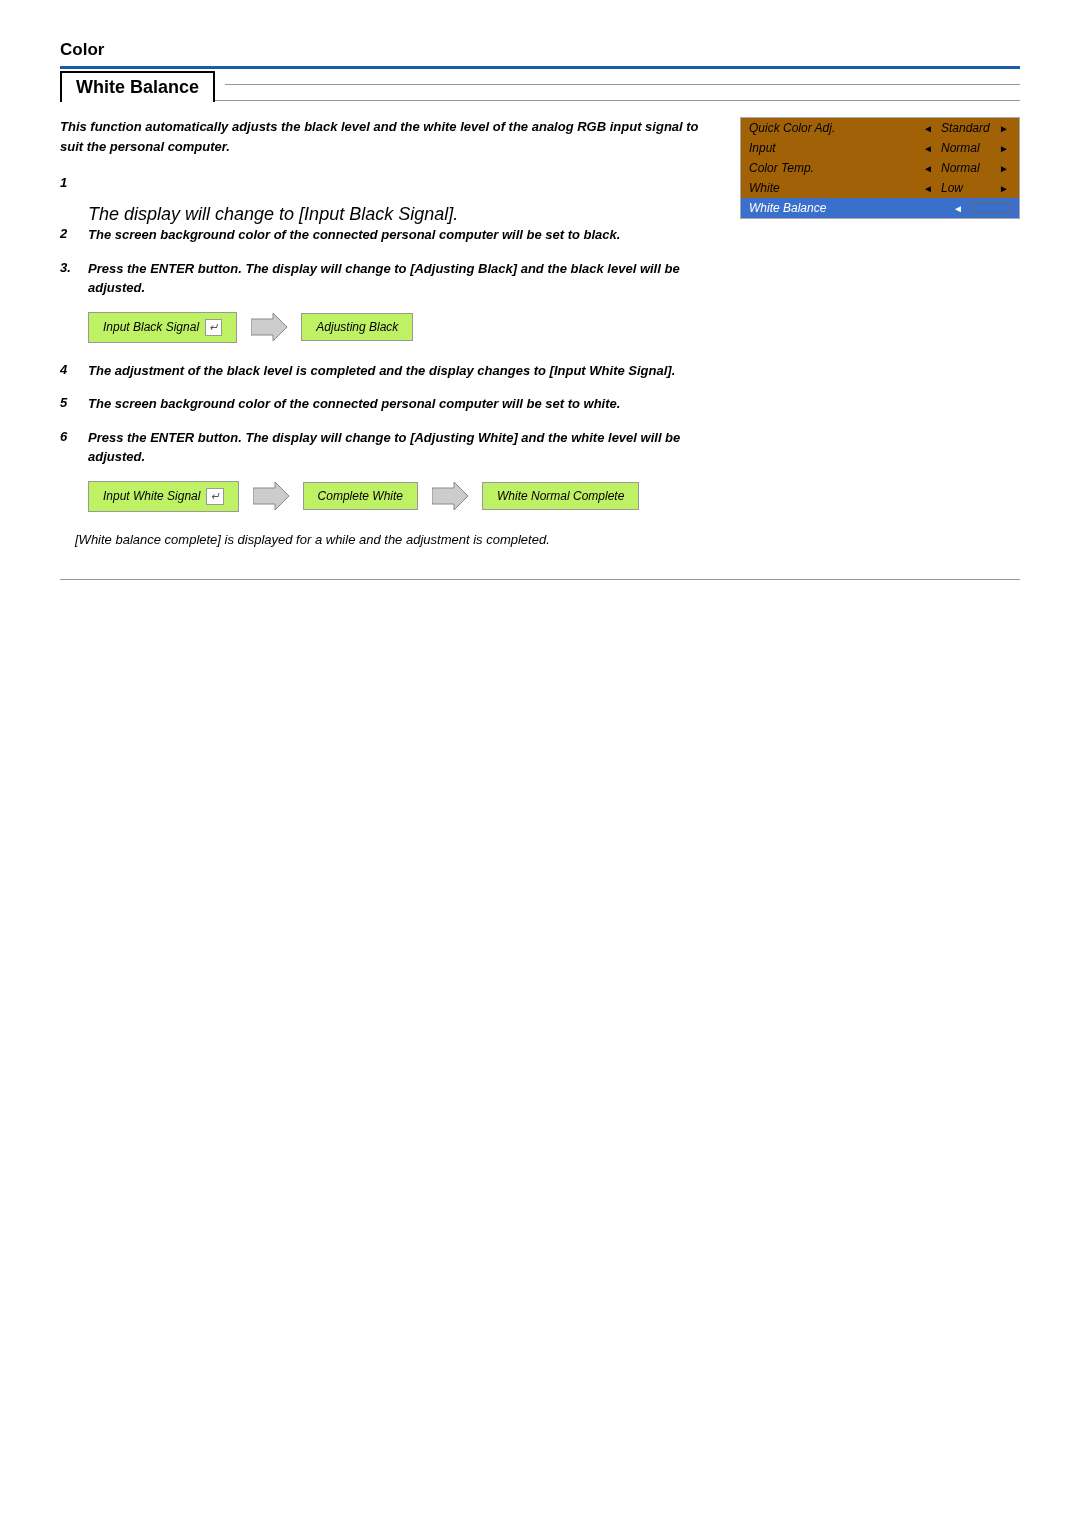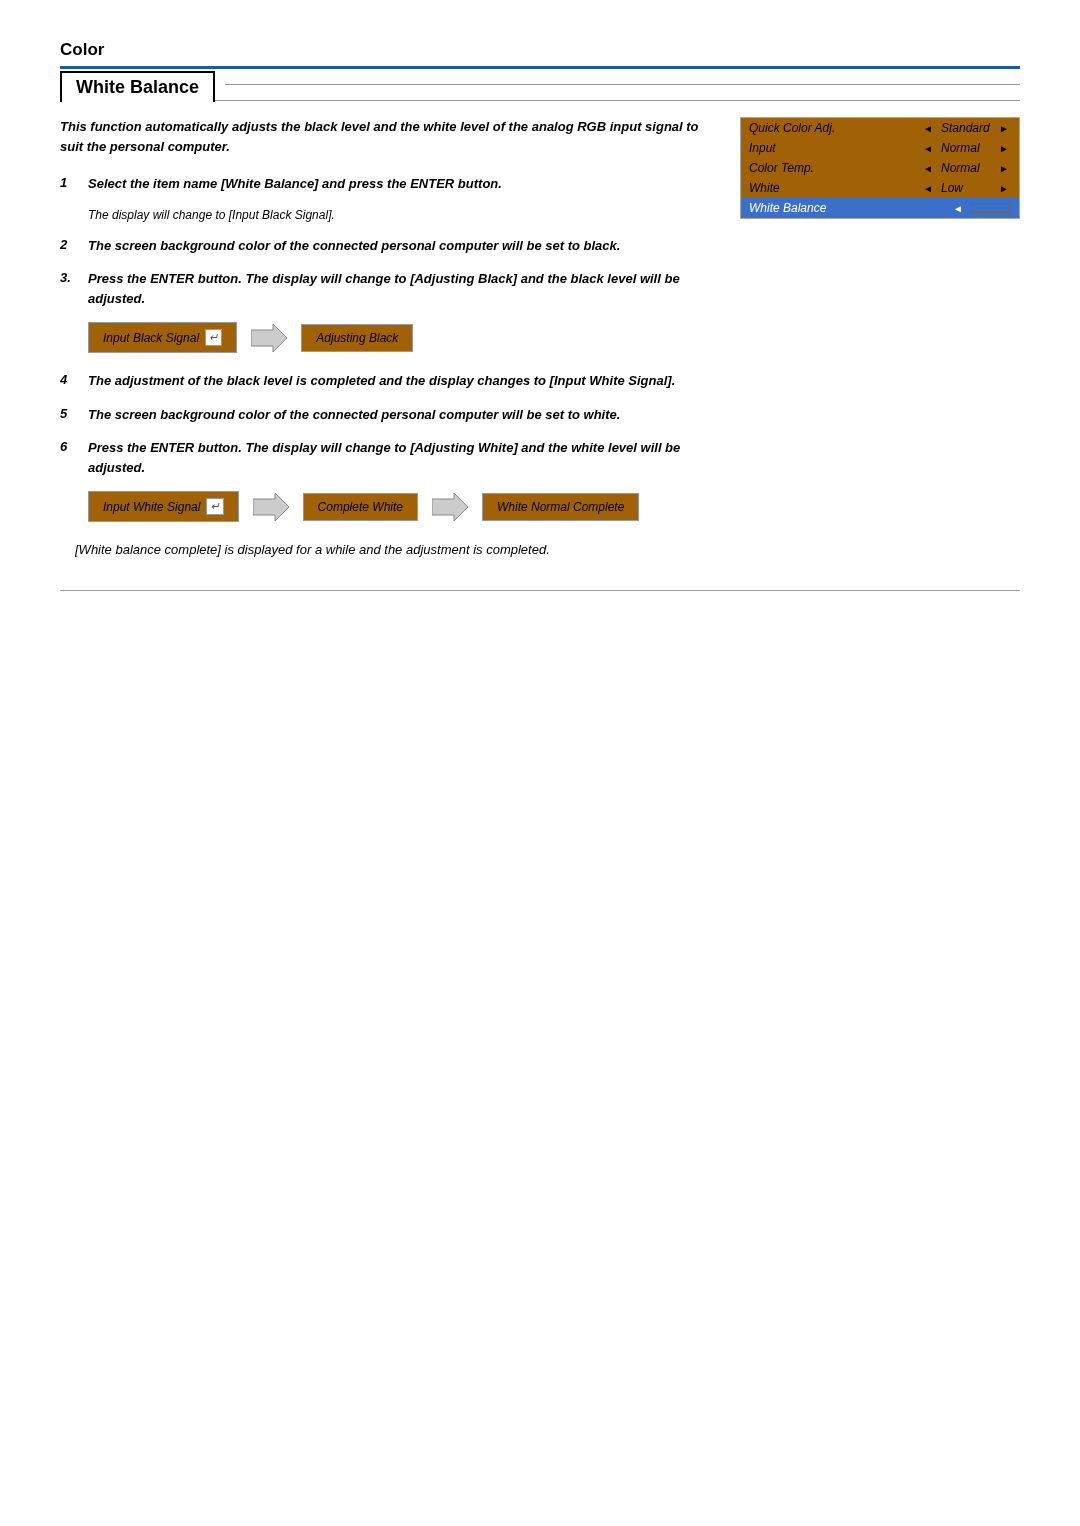--- a/index.html
+++ b/index.html
@@ -97,36 +97,36 @@
     }
 
     .step-text {
       font-size: 13px;
       font-weight: bold;
       line-height: 1.5;
     }
 
     .step-sub {
       margin-left: 28px;
-      font-size: 12px;
+      font-size: 18px;
       color: #000;
-      margin-bottom: 14px;
+      margin-bottom: 0;
       font-weight: normal;
     }
 
     .diagram-row {
       display: flex;
       align-items: center;
       gap: 14px;
       margin: 14px 0 18px 28px;
     }
 
     .diagram-box {
       border: 1px solid #999;
-      background: #a16207;
+      background: #bef264;
       padding: 6px 14px;
       font-size: 12px;
       display: flex;
       align-items: center;
       gap: 6px;
       min-width: 110px;
       white-space: nowrap;
     }
 
     .enter-icon {
@@ -227,21 +227,20 @@
     <div class="title-line"></div>
   </div>
 
   <div class="main-content">
     <div class="left-content">
 
       <div class="intro-text">This function automatically adjusts the black level and the white level of the analog RGB input signal to suit the personal computer.</div>
 
       <div class="step">
         <span class="step-num">1</span>
-        <span class="step-text">Select the item name [White Balance] and press the ENTER button.</span>
       </div>
       <div class="step-sub">The display will change to [Input Black Signal].</div>
 
       <div class="step">
         <span class="step-num">2</span>
         <span class="step-text">The screen background color of the connected personal computer will be set to black.</span>
       </div>
 
       <div class="step">
         <span class="step-num">3.</span>

